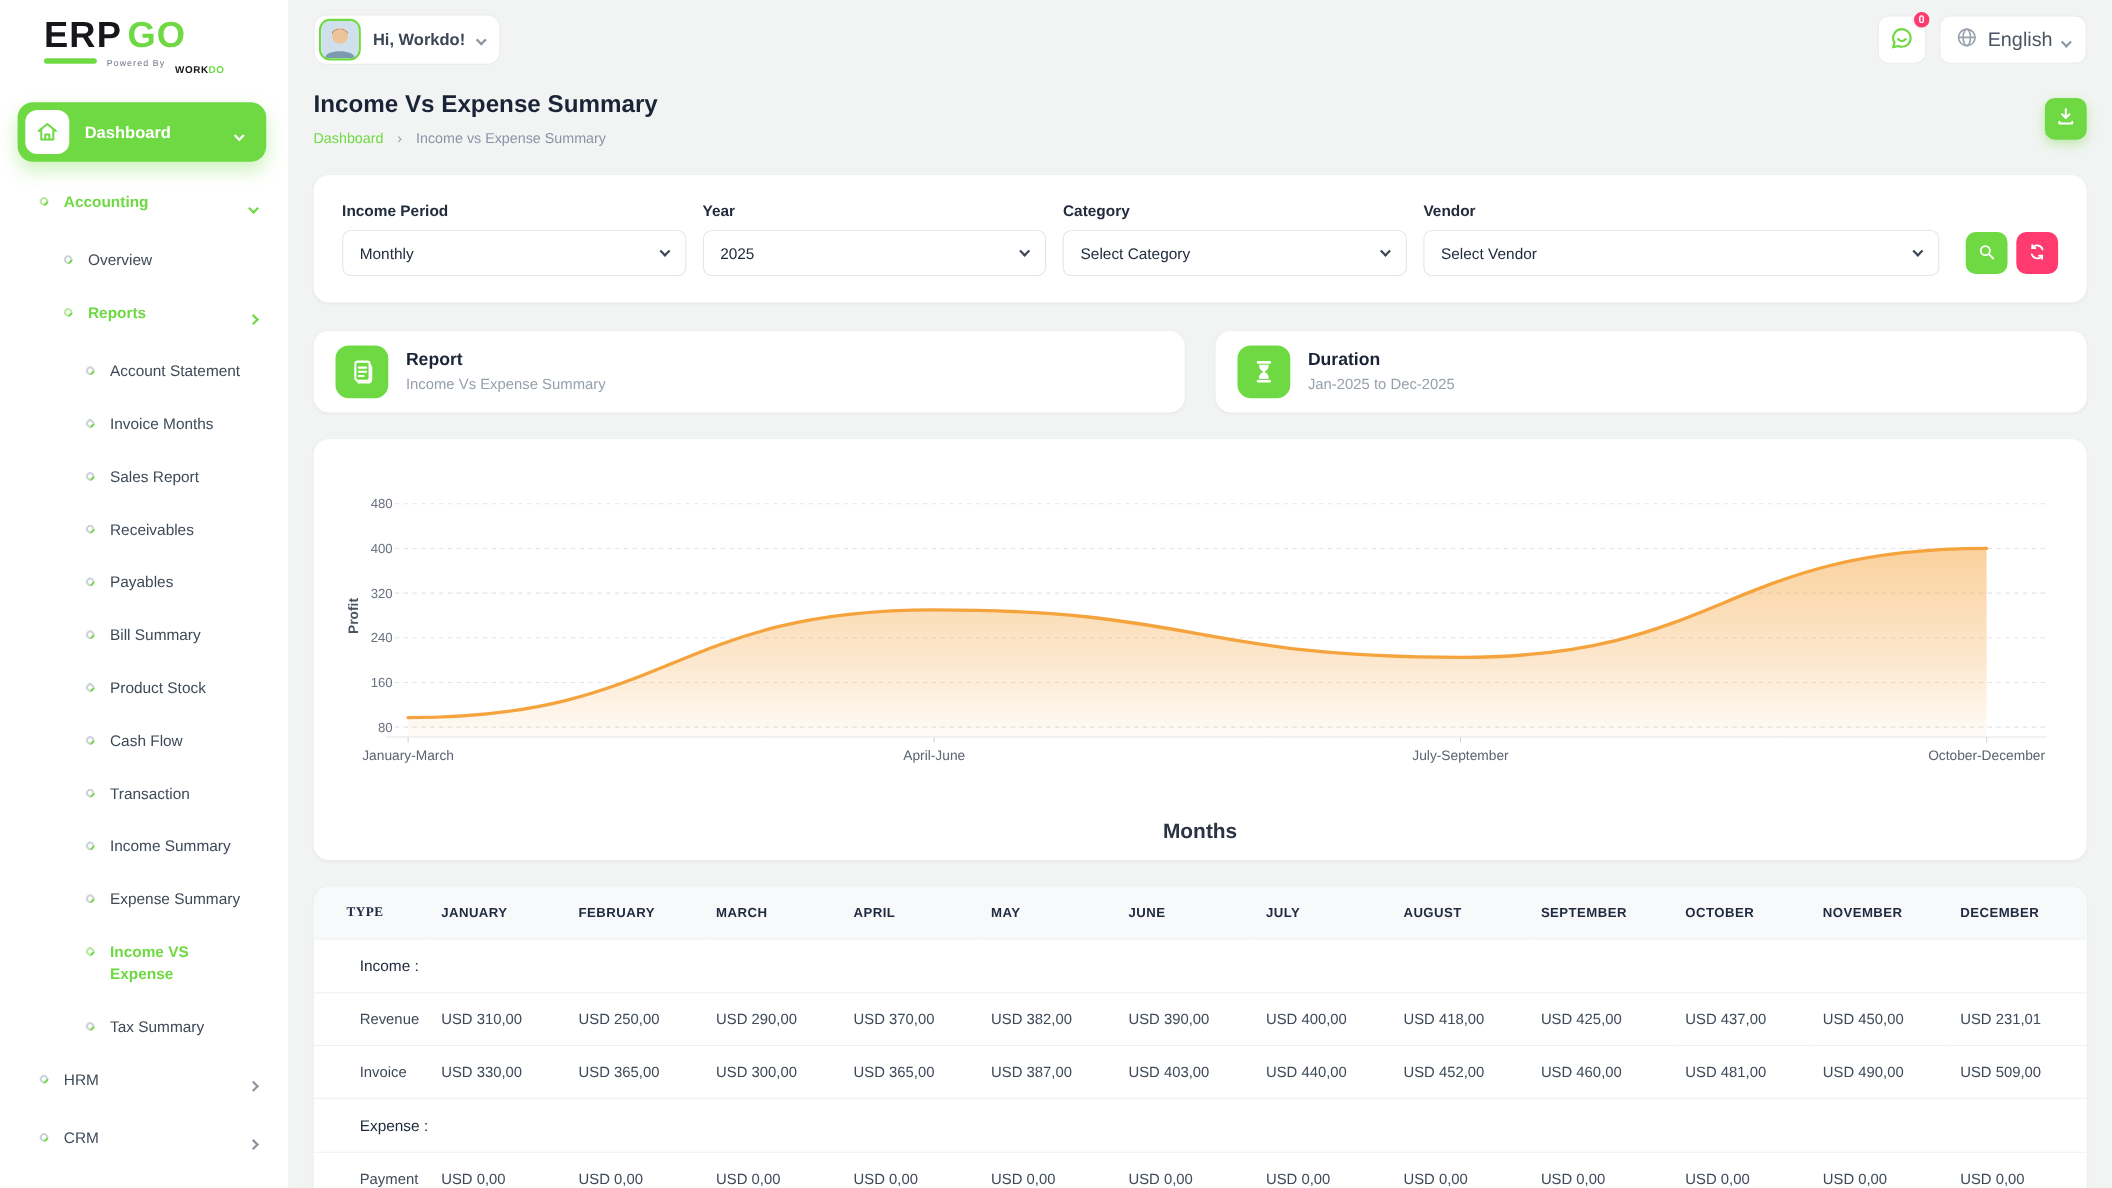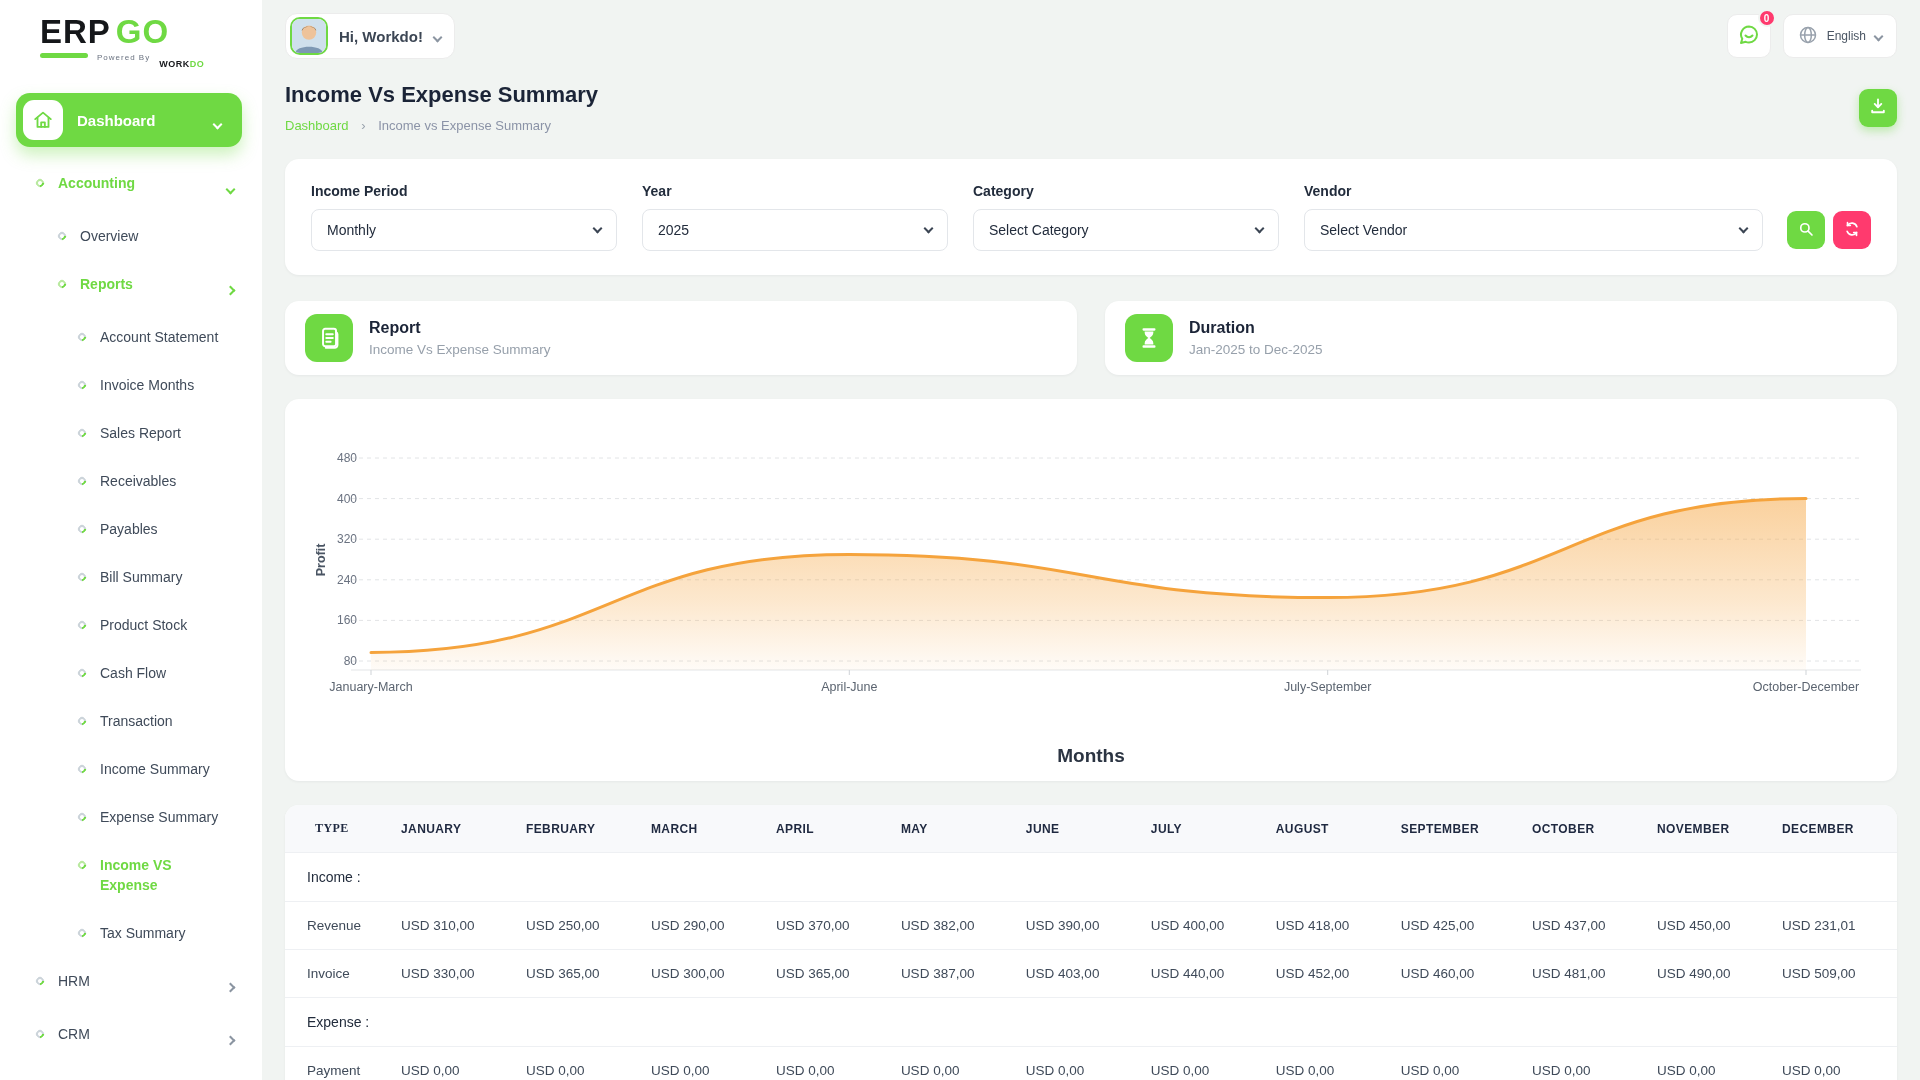--- a/index.html
+++ b/index.html
@@ -55,36 +55,36 @@
   .avatar { width:38px; height:38px; border-radius:10px; border:2px solid #6fd943; overflow:hidden; flex-shrink:0; }
   .greeting { font-size:15px; font-weight:600; color:#3c4654; }
   .user-chip .chev-wrap { margin:0; color:#8b95a1; }
   .top-right { margin-left:auto; display:flex; align-items:center; gap:12px; }
   .icon-card { width:44px; height:44px; background:#fff; border:1px solid #ececec; border-radius:10px;
                display:flex; align-items:center; justify-content:center; position:relative; cursor:pointer; }
   .badge { position:absolute; top:-6px; right:-6px; min-width:18px; height:18px; border-radius:9px;
            background:#ff3a6e; color:#fff; font-size:10px; font-weight:700; display:flex;
            align-items:center; justify-content:center; border:2px solid #f1f4f2; padding:0 3px; }
   .lang-card { height:44px; background:#fff; border:1px solid #ececec; border-radius:10px; padding:0 14px;
-               display:flex; align-items:center; gap:9px; font-size:12px; color:#4a5563; cursor:pointer; }
+               display:flex; align-items:center; gap:9px; font-size:18px; color:#4a5563; cursor:pointer; }
 
   .page-head { display:flex; align-items:center; margin-top:22px; }
   .page-head h1 { font-size:22px; font-weight:700; color:#1b2437; }
   .breadcrumb { margin-top:10px; font-size:13px; }
   .bc-link { color:#6fd943; cursor:pointer; text-decoration:none; }
   .bc-sep { color:#98a1ac; margin:0 9px; }
   .bc-cur { color:#8b93a7; }
   .dl-btn { margin-left:auto; width:38px; height:38px; border:none; border-radius:9px; background:#6fd943;
             display:flex; align-items:center; justify-content:center; cursor:pointer;
             box-shadow:0 4px 10px rgba(111,217,67,.4); }
 
   .card { background:#fff; border-radius:14px; box-shadow:0 1px 3px rgba(16,24,40,.05); }
 
   .filter-card { margin-top:26px; padding:24px 26px; display:flex; gap:24px; align-items:flex-end; }
-  .filters { display:flex; flex:1; gap:25px; }
+  .filters { display:flex; flex:1; gap:15px; }
   .f-field { flex:1 1 0; }
   .f-field.wide { flex:1.5 1 0; }
   .f-field label { display:block; font-size:14px; font-weight:700; color:#222c3c; margin-bottom:10px; }
   .f-select { height:42px; border:1.5px solid #e3e6ea; border-radius:8px; background:#fff;
               display:flex; align-items:center; justify-content:space-between; padding:0 15px;
               font-size:14px; color:#222c3c; cursor:pointer; }
   .f-select .chev { color:#3c4654; margin-top:-3px; }
   .filter-actions { display:flex; gap:8px; padding-bottom:2px; }
   .act-btn { width:38px; height:38px; border:none; border-radius:9px; display:flex; align-items:center;
              justify-content:center; cursor:pointer; }
@@ -100,21 +100,21 @@
 
   .chart-card { margin-top:24px; padding:14px 16px 4px; }
   .months-label { text-align:center; font-size:19px; font-weight:700; color:#2b3442; padding:4px 0 10px;margin-top:24px; }
 
   .table-card { margin-top:24px; border-radius:14px 14px 0 0; overflow:hidden; }
   table { width:100%; border-collapse:collapse; }
   thead th { background:#f8f9fb; text-align:left; font-size:12px; font-weight:700; letter-spacing:.4px;
              color:#1f2940; padding:16px 10px; white-space:nowrap; }
   thead th:first-child { padding-left:30px; width:106px;font-family:Liberation Serif, serif; }
   tbody td { padding:16px 10px; border-top:1px solid #eef0f3; font-size:13.5px; color:#3f4a59; white-space:nowrap; }
-  tbody td:first-child { padding-left:22px;margin-left:29px; }
+  tbody td:first-child { padding-left:42px;margin-left:29px; }
   td.section { color:#222c3c; font-size:14px; }
 </style>
 </head>
 <body>
 
 <div class="app">
 
   <aside class="sidebar">
     <div class="logo">
       <div class="logo-text"><span class="erp">ERP</span><span class="go">GO</span></div>

